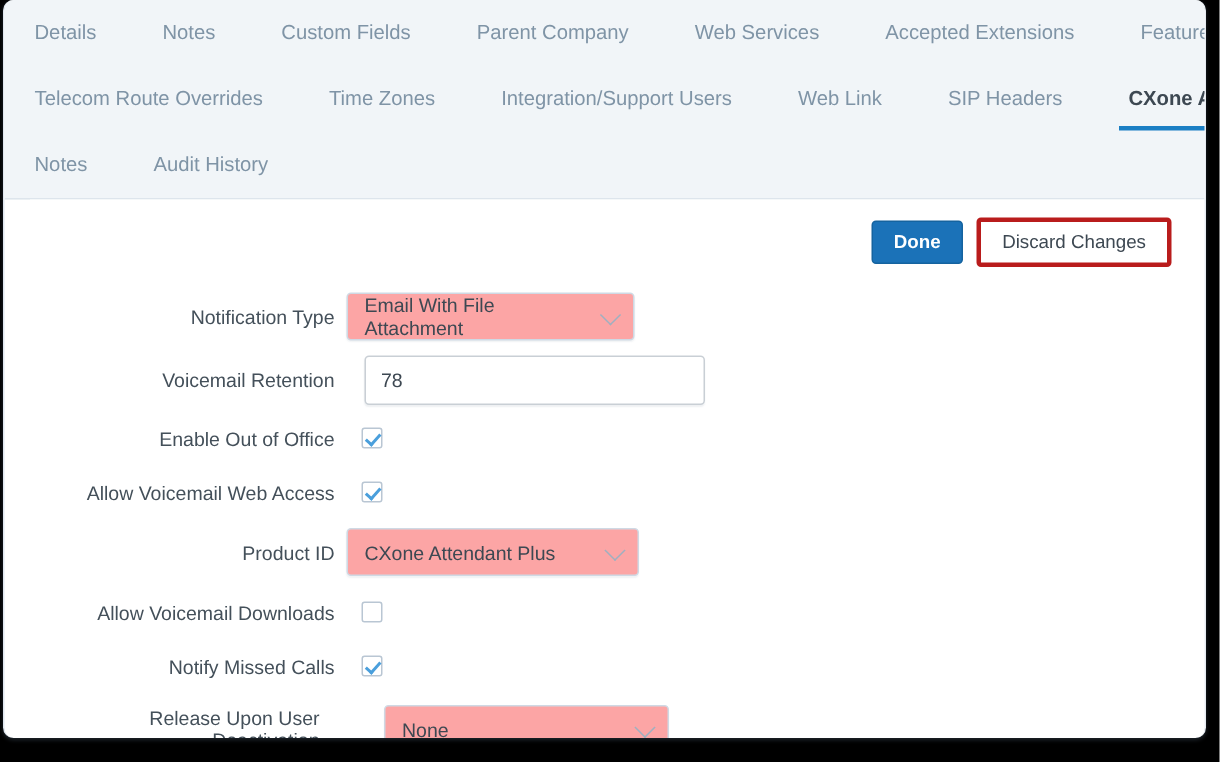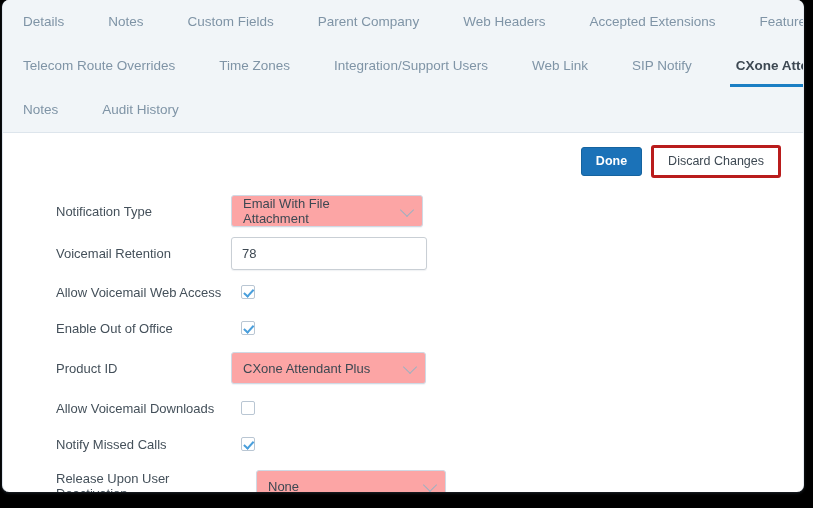--- a/index.html
+++ b/index.html
@@ -119,20 +119,21 @@
     min-height: 36px;
   }
   .field-label {
     width: 175px;
     flex: 0 0 175px;
     font-size: 13px;
     color: #44505a;
     line-height: 15px;
     padding-right: 8px;
     box-sizing: border-box;
+    text-align: right;
   }
   .field-control {
     flex: 1 1 auto;
     display: flex;
     align-items: center;
   }
 
   .select-box {
     position: relative;
     background: #fca5a5;
@@ -158,21 +159,21 @@
     top: 50%;
     width: 9px;
     height: 9px;
     margin-top: -6px;
     border-right: 1.4px solid #9fb0c0;
     border-bottom: 1.4px solid #9fb0c0;
     transform: rotate(45deg);
   }
 
   .text-input {
-    width: 196px;
+    width: 227px;
     height: 33px;
     border: 1px solid #c9cfd5;
     border-radius: 3px;
     background: #ffffff;
     font-size: 13px;
     color: #3d4852;
     padding: 0 10px;
     box-sizing: border-box;
     font-family: "Liberation Sans", sans-serif;
     box-shadow: 0 1px 1px rgba(120,140,160,0.12);
@@ -207,31 +208,31 @@
 
 <div class="app-card">
 
   <div class="tab-header">
 
     <div class="tab-row tab-row-1">
       <div class="tab">Details</div>
       <div class="tab">Notes</div>
       <div class="tab">Custom Fields</div>
       <div class="tab">Parent Company</div>
-      <div class="tab">Web Headers</div>
+      <div class="tab">Web Services</div>
       <div class="tab">Accepted Extensions</div>
       <div class="tab">Features</div>
     </div>
 
     <div class="tab-row tab-row-2">
       <div class="tab">Telecom Route Overrides</div>
       <div class="tab">Time Zones</div>
       <div class="tab">Integration/Support Users</div>
       <div class="tab">Web Link</div>
-      <div class="tab">SIP Notify</div>
+      <div class="tab">SIP Headers</div>
       <div class="tab active">CXone Attendant</div>
     </div>
 
     <div class="tab-row tab-row-3">
       <div class="tab">Notes</div>
       <div class="tab">Audit History</div>
     </div>
 
   </div>
 
@@ -247,36 +248,36 @@
       <div class="field-row" style="min-height:42px;">
         <div class="field-label">Notification Type</div>
         <div class="field-control">
           <div class="select-box select-notification">
             <span>Email With File Attachment</span>
             <span class="chev"></span>
           </div>
         </div>
       </div>
 
-      <div class="field-row" style="min-height:42px;">
+      <div class="field-row" style="min-height:42px;gap:12px;">
         <div class="field-label">Voicemail Retention</div>
         <div class="field-control">
           <input class="text-input" type="text" value="78" style="">
+        </div>
+      </div>
+
+      <div class="field-row">
+        <div class="field-label">Enable Out of Office</div>
+        <div class="field-control">
+          <div class="checkbox checked"></div>
         </div>
       </div>
 
       <div class="field-row">
         <div class="field-label">Allow Voicemail Web Access</div>
-        <div class="field-control">
-          <div class="checkbox checked"></div>
-        </div>
-      </div>
-
-      <div class="field-row">
-        <div class="field-label">Enable Out of Office</div>
         <div class="field-control">
           <div class="checkbox checked"></div>
         </div>
       </div>
 
       <div class="field-row" style="min-height:44px;">
         <div class="field-label">Product ID</div>
         <div class="field-control">
           <div class="select-box select-product">
             <span>CXone Attendant Plus</span>

